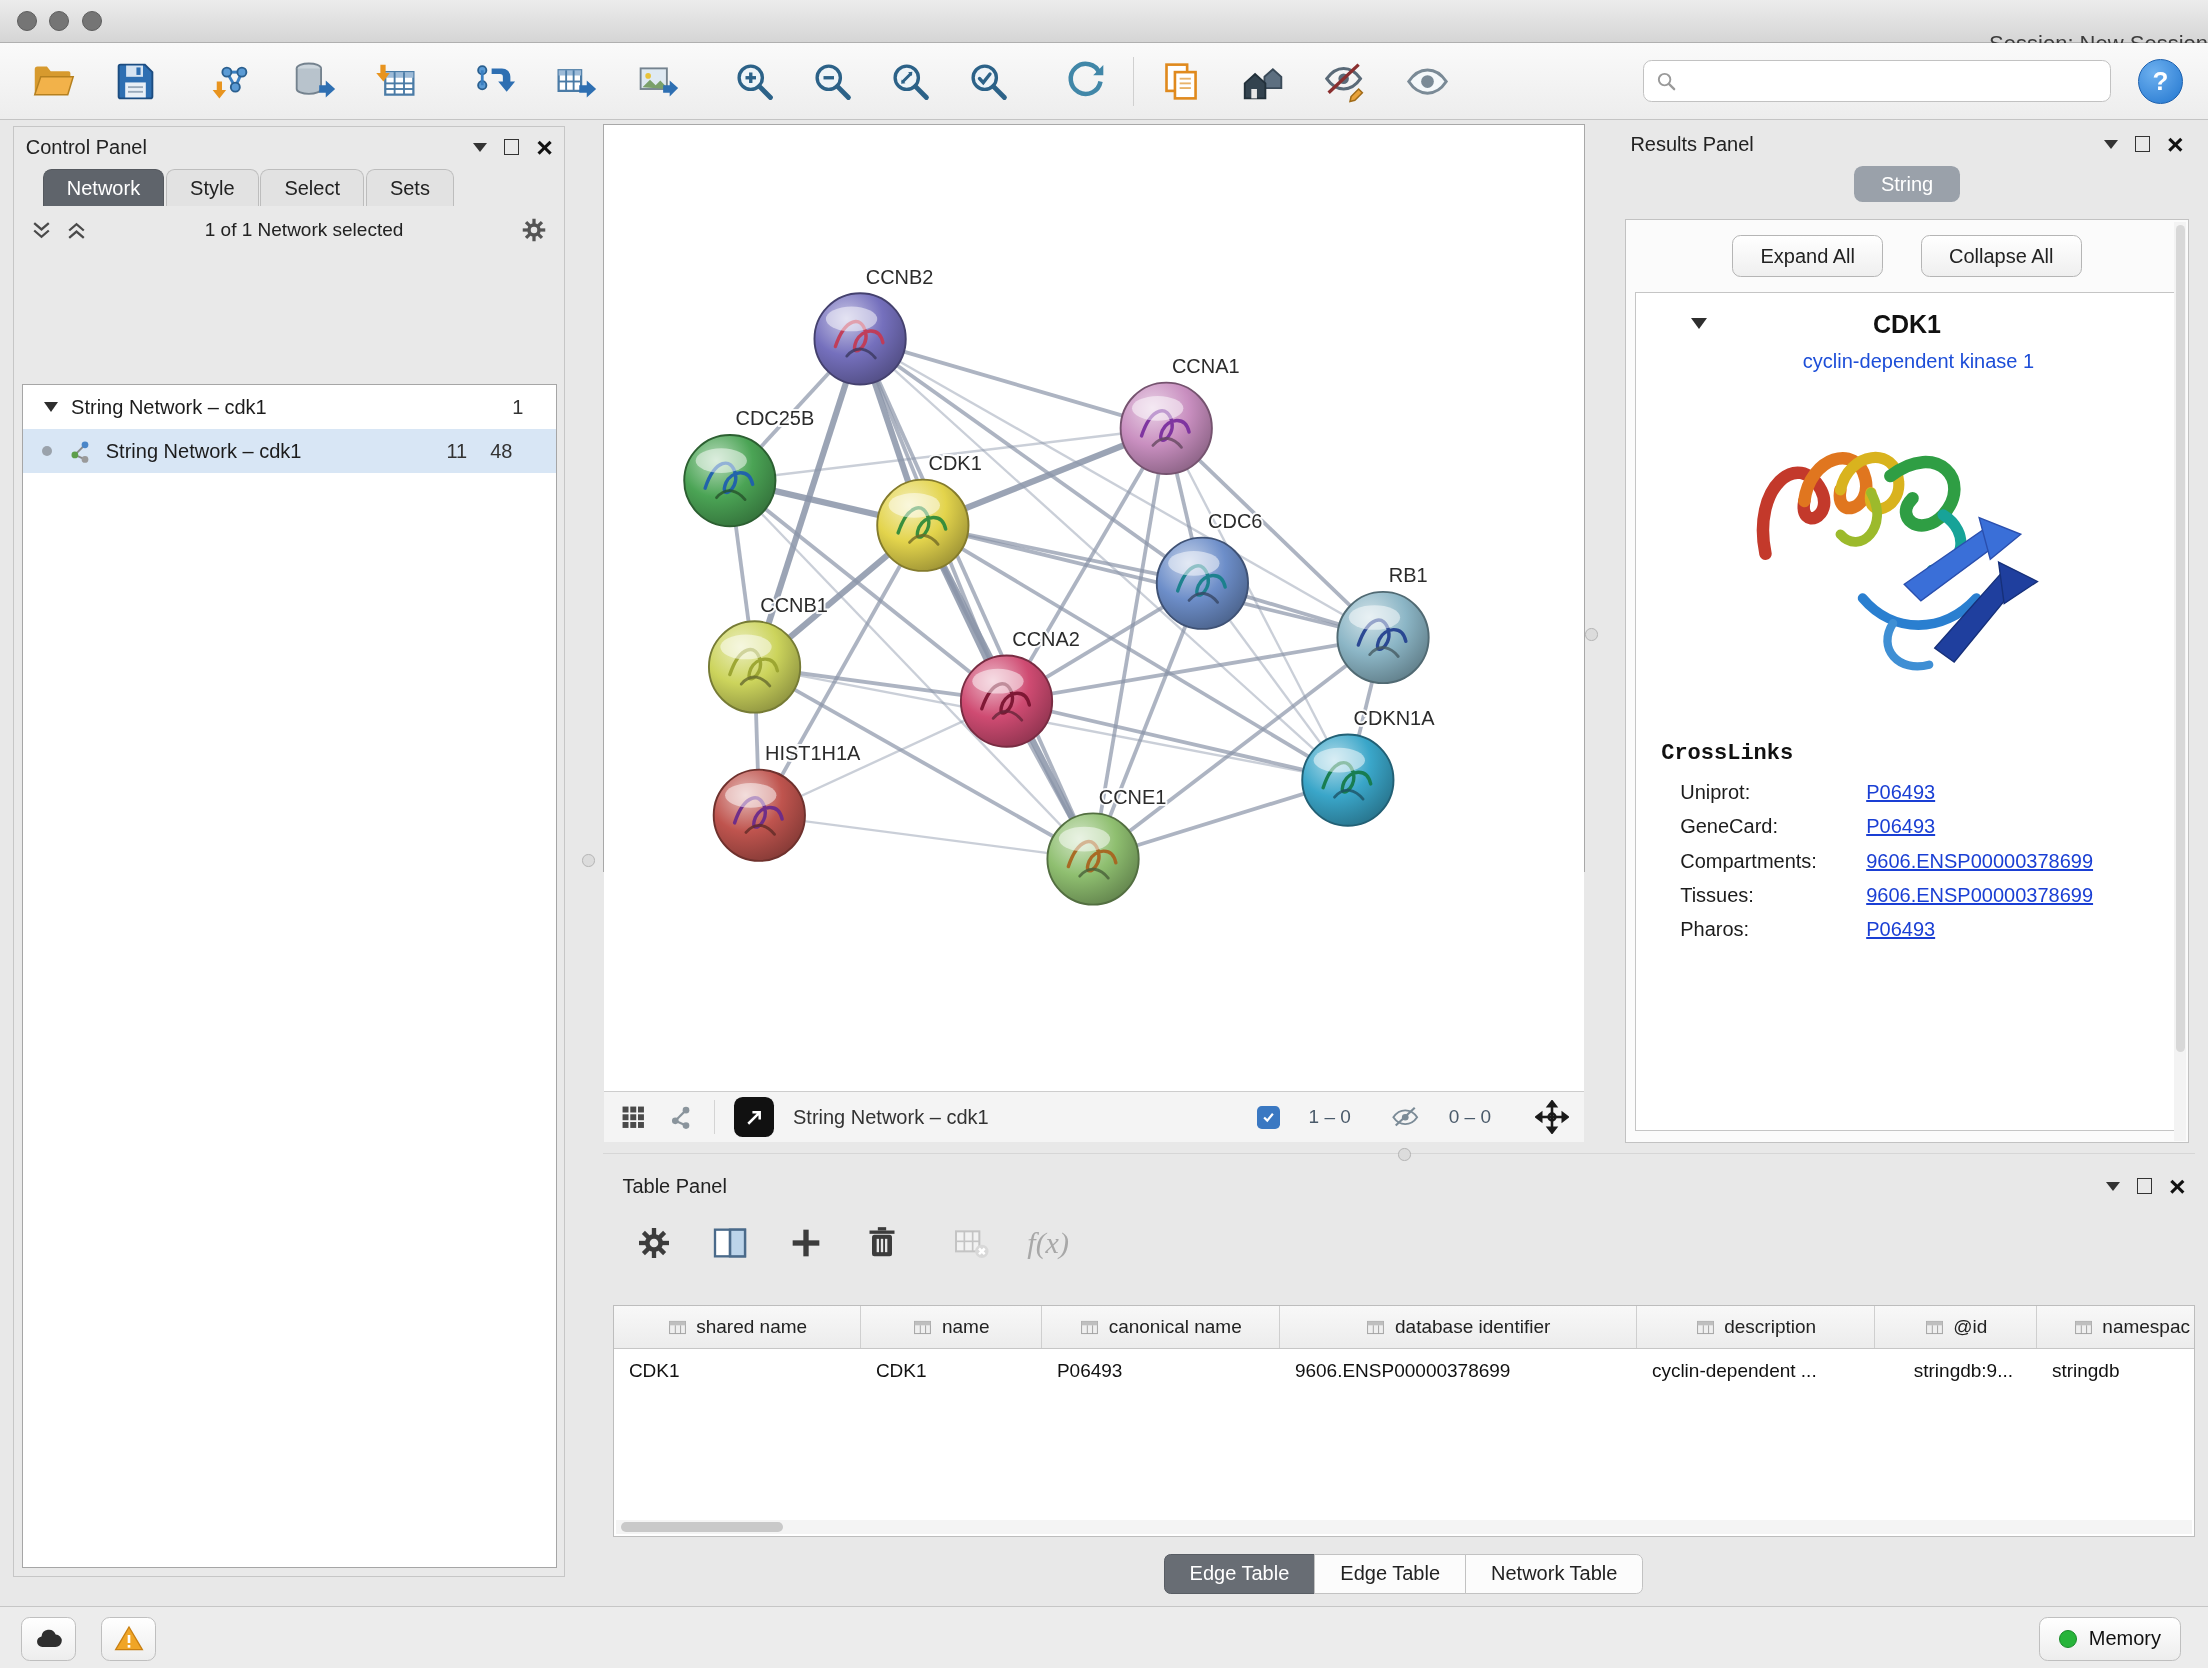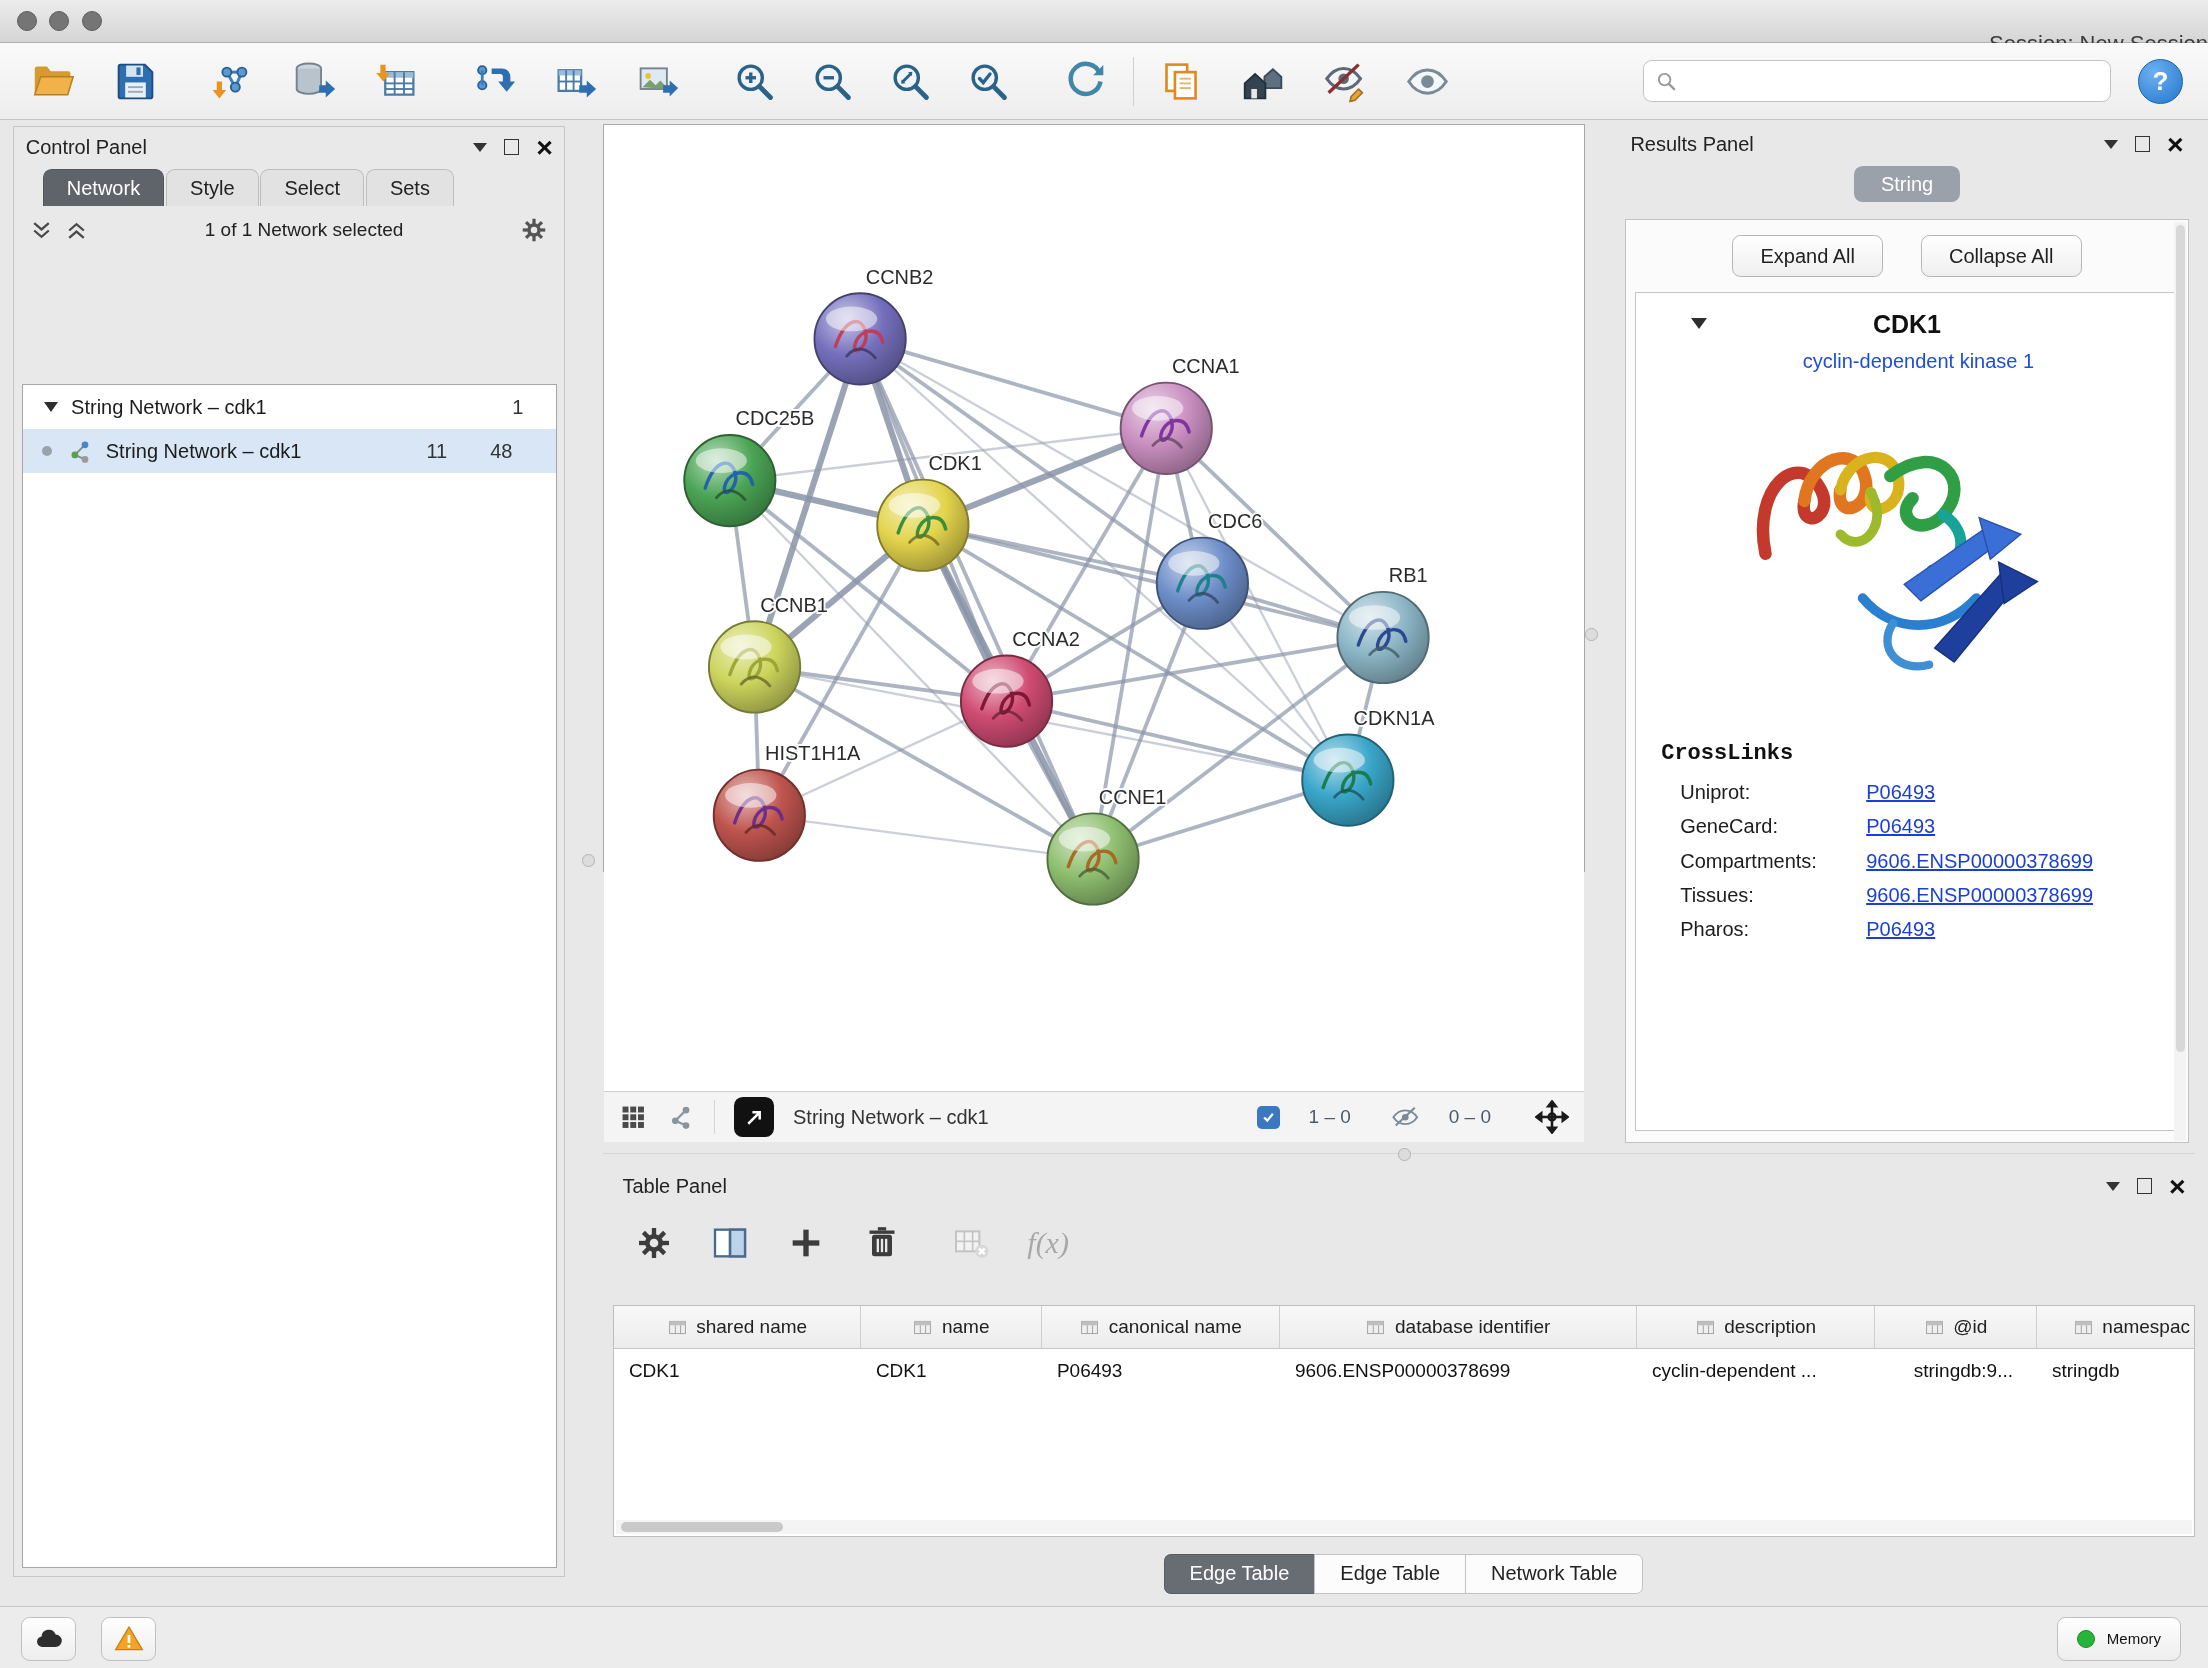--- a/index.html
+++ b/index.html
@@ -53,21 +53,21 @@
   .cp-status{flex:1;text-align:center;font-size:19px;color:#222;}
   .cp-list{position:absolute;left:7.6px;right:7.6px;top:257px;bottom:7.6px;background:#fff;
     border:1px solid #a6a6a6;overflow:hidden;}
   .tree-row{display:flex;align-items:center;height:44px;font-size:20px;color:#1c1c1c;
     padding:0 13.3px;cursor:pointer;}
   .tree-row.selected{background:#d8e6f5;}
   .tree-tri{width:0;height:0;border-left:7.6px solid transparent;border-right:7.6px solid transparent;
     border-top:10.5px solid #2e2e2e;margin:0 13.3px 0 7.6px;}
   .tree-dot{width:10.5px;height:10.5px;border-radius:50%;background:#9aa2ab;margin:0 15px 0 5.7px;}
   .tree-count{margin-left:auto;margin-right:19px;color:#333;}
-  .tree-counts{margin-left:auto;display:flex;gap:43px;margin-right:30px;color:#333;}
+  .tree-counts{margin-left:auto;display:flex;gap:23px;margin-right:30px;color:#333;}
 
   
   .network-panel{position:absolute;left:603px;top:124px;width:982px;height:748px;
     background:#fff;border:1px solid #a8a8a8;box-sizing:border-box;}
   #network-svg{display:block;background:#fff;}
   .nav-bar{height:51px;display:flex;align-items:center;background:#f4f4f4;
     border-top:1px solid #cdcdcd;padding:0 15px;gap:19px;box-sizing:border-box;}
   .nv-sep{width:1px;height:34px;background:#d4d4d4;}
   .nv-open{width:40px;height:40px;background:#111;border-radius:8.6px;display:flex;
     align-items:center;justify-content:center;cursor:pointer;}
@@ -128,21 +128,21 @@
   .tp-tab.active{background:#686d74;color:#fff;border-color:#585d64;}
 
   
   .status-bar{position:absolute;left:0;right:0;bottom:0;height:61px;background:#ececec;
     border-top:1px solid #c6c6c6;}
   .sb-btn{position:absolute;top:9.5px;width:53px;height:42px;border:1px solid #bfbfbf;
     border-radius:8.6px;background:linear-gradient(#fff,#ededed);display:flex;align-items:center;
     justify-content:center;cursor:pointer;}
   .memory-btn{position:absolute;right:27px;top:9.5px;height:42px;display:flex;align-items:center;
     gap:11.4px;padding:0 19px;border:1px solid #bfbfbf;border-radius:8.6px;
-    background:linear-gradient(#fff,#ededed);font-size:15px;color:#111;cursor:pointer;}
+    background:linear-gradient(#fff,#ededed);font-size:20px;color:#111;cursor:pointer;}
   .mem-dot{width:16px;height:16px;border-radius:50%;background:#27b43a;border:1px solid #1a8a2a;}
 
   .split-dot{position:absolute;width:10.5px;height:10.5px;border-radius:50%;background:#dcdcdc;
     border:1px solid #b5b5b5;}
   .hsplit-line{position:absolute;left:603px;width:1592px;top:1153px;height:1px;background:#d6d6d6;}
 </style>
 </head>
 <body>
 
 <div class="window">

